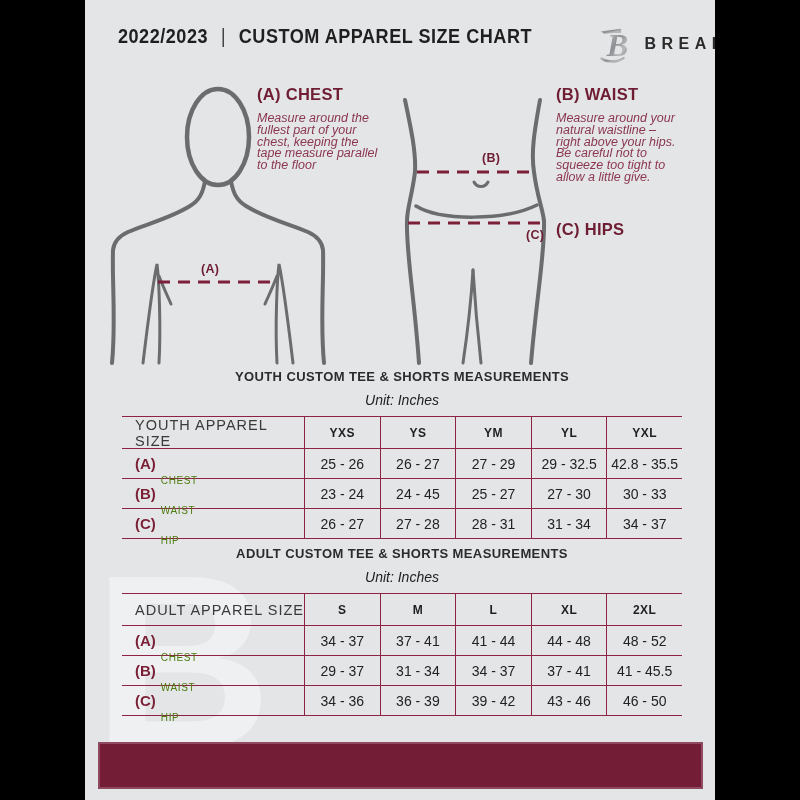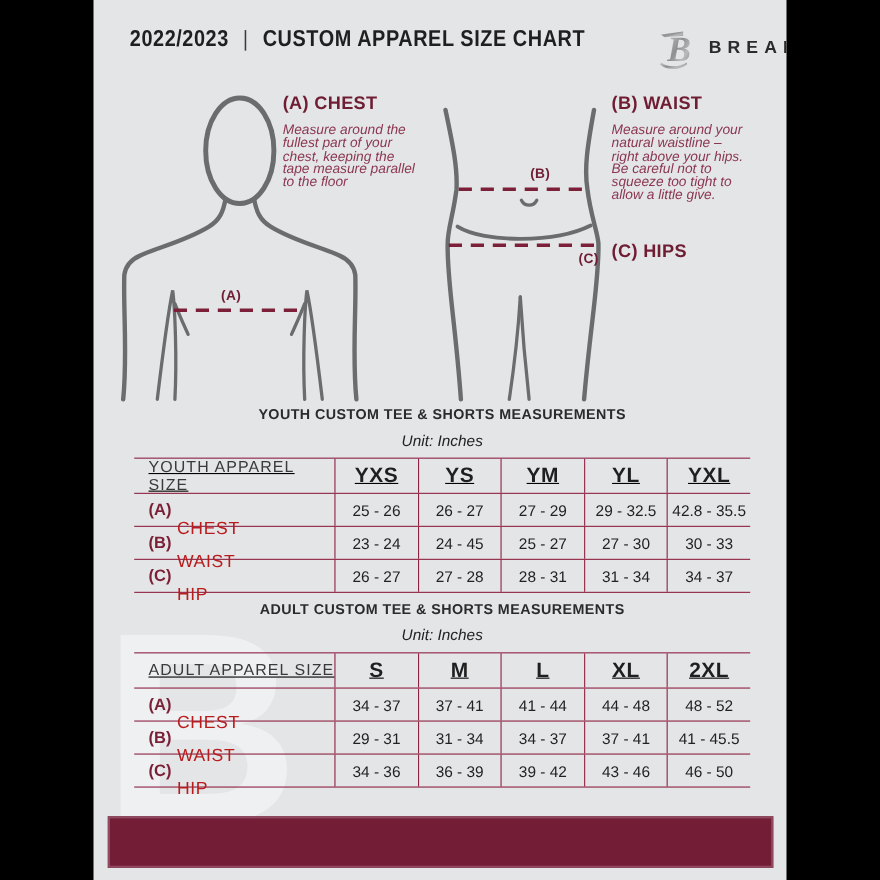--- a/index.html
+++ b/index.html
@@ -67,36 +67,36 @@
   .tsec-title {
     text-align:center; font-weight:700; font-size:13px; color:#2b2b2b;
     letter-spacing:.4px;
   }
   .tsec-unit {
     text-align:center; font-style:italic; font-size:14px; color:#222;
     margin-top:8px;
   }
   .tgrid { margin-top:8px; border-top:1.5px solid #8e2242; background:transparent; }
   .trow { display:flex; border-bottom:1.5px solid #8e2242; }
-  .trow.thead { height:32px;text-decoration:underline; }
+  .trow.thead { height:32px; }
   .trow.tdata { height:30px; }
   .tcell, .hcell {
     display:flex; align-items:center; justify-content:center;
     border-right:1.5px solid #8e2242;
     font-size:14px; color:#222;
   }
   .tcell:last-child, .hcell:last-child { border-right:none; }
   .label-col {
     width:183px; flex:none; justify-content:flex-start; padding-left:13px;
   }
   .size-col { flex:1; }
   .size-header-label { font-size:14.5px; color:#3a3a3a; letter-spacing:1px; }
-  .col-size { font-weight:700; font-size:19px; color:#1f1f1f; letter-spacing:.5px; }
+  .col-size { font-weight:700; font-size:12px; color:#1f1f1f; letter-spacing:.5px; }
   .rkey { font-weight:700; color:#7a1f35; margin-right:5px; font-size:15px; }
-  .rname { color:#b91c1c; font-size:16px; letter-spacing:.6px;margin-top:34px; }
+  .rname { color:#4d7c0f; font-size:10px; letter-spacing:.6px;margin-top:34px; }
   
   .footer-bar {
     position:absolute; left:13px; top:742px; width:605px; height:47px;
     background:#731d36; border:2px solid #8f4a60; z-index:2;
   }
 </style>
 </head>
 <body>
 
 <div class="page">
@@ -273,21 +273,21 @@
           <div class="tcell size-col">37 - 41</div>
           <div class="tcell size-col">41 - 44</div>
           <div class="tcell size-col">44 - 48</div>
           <div class="tcell size-col">48 - 52</div>
         </div>
         <div class="trow tdata">
           <div class="tcell label-col">
             <div class="rkey">(B)</div>
             <div class="rname">WAIST</div>
           </div>
-          <div class="tcell size-col">29 - 31</div>
+          <div class="tcell size-col">29 - 37</div>
           <div class="tcell size-col">31 - 34</div>
           <div class="tcell size-col">34 - 37</div>
           <div class="tcell size-col">37 - 41</div>
           <div class="tcell size-col">41 - 45.5</div>
         </div>
         <div class="trow tdata">
           <div class="tcell label-col">
             <div class="rkey">(C)</div>
             <div class="rname">HIP</div>
           </div>

